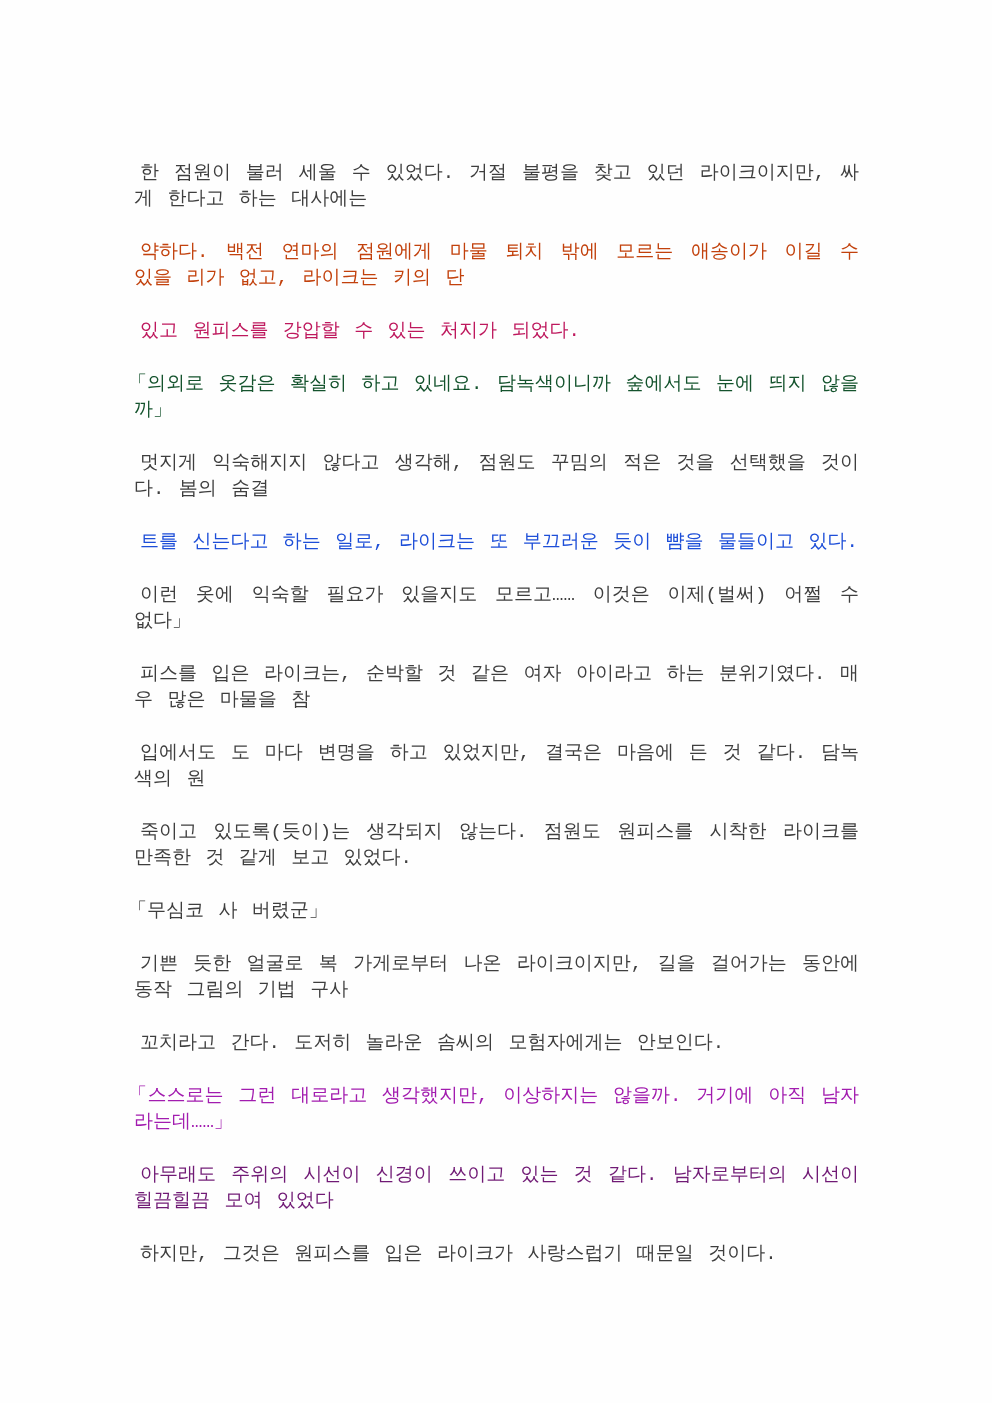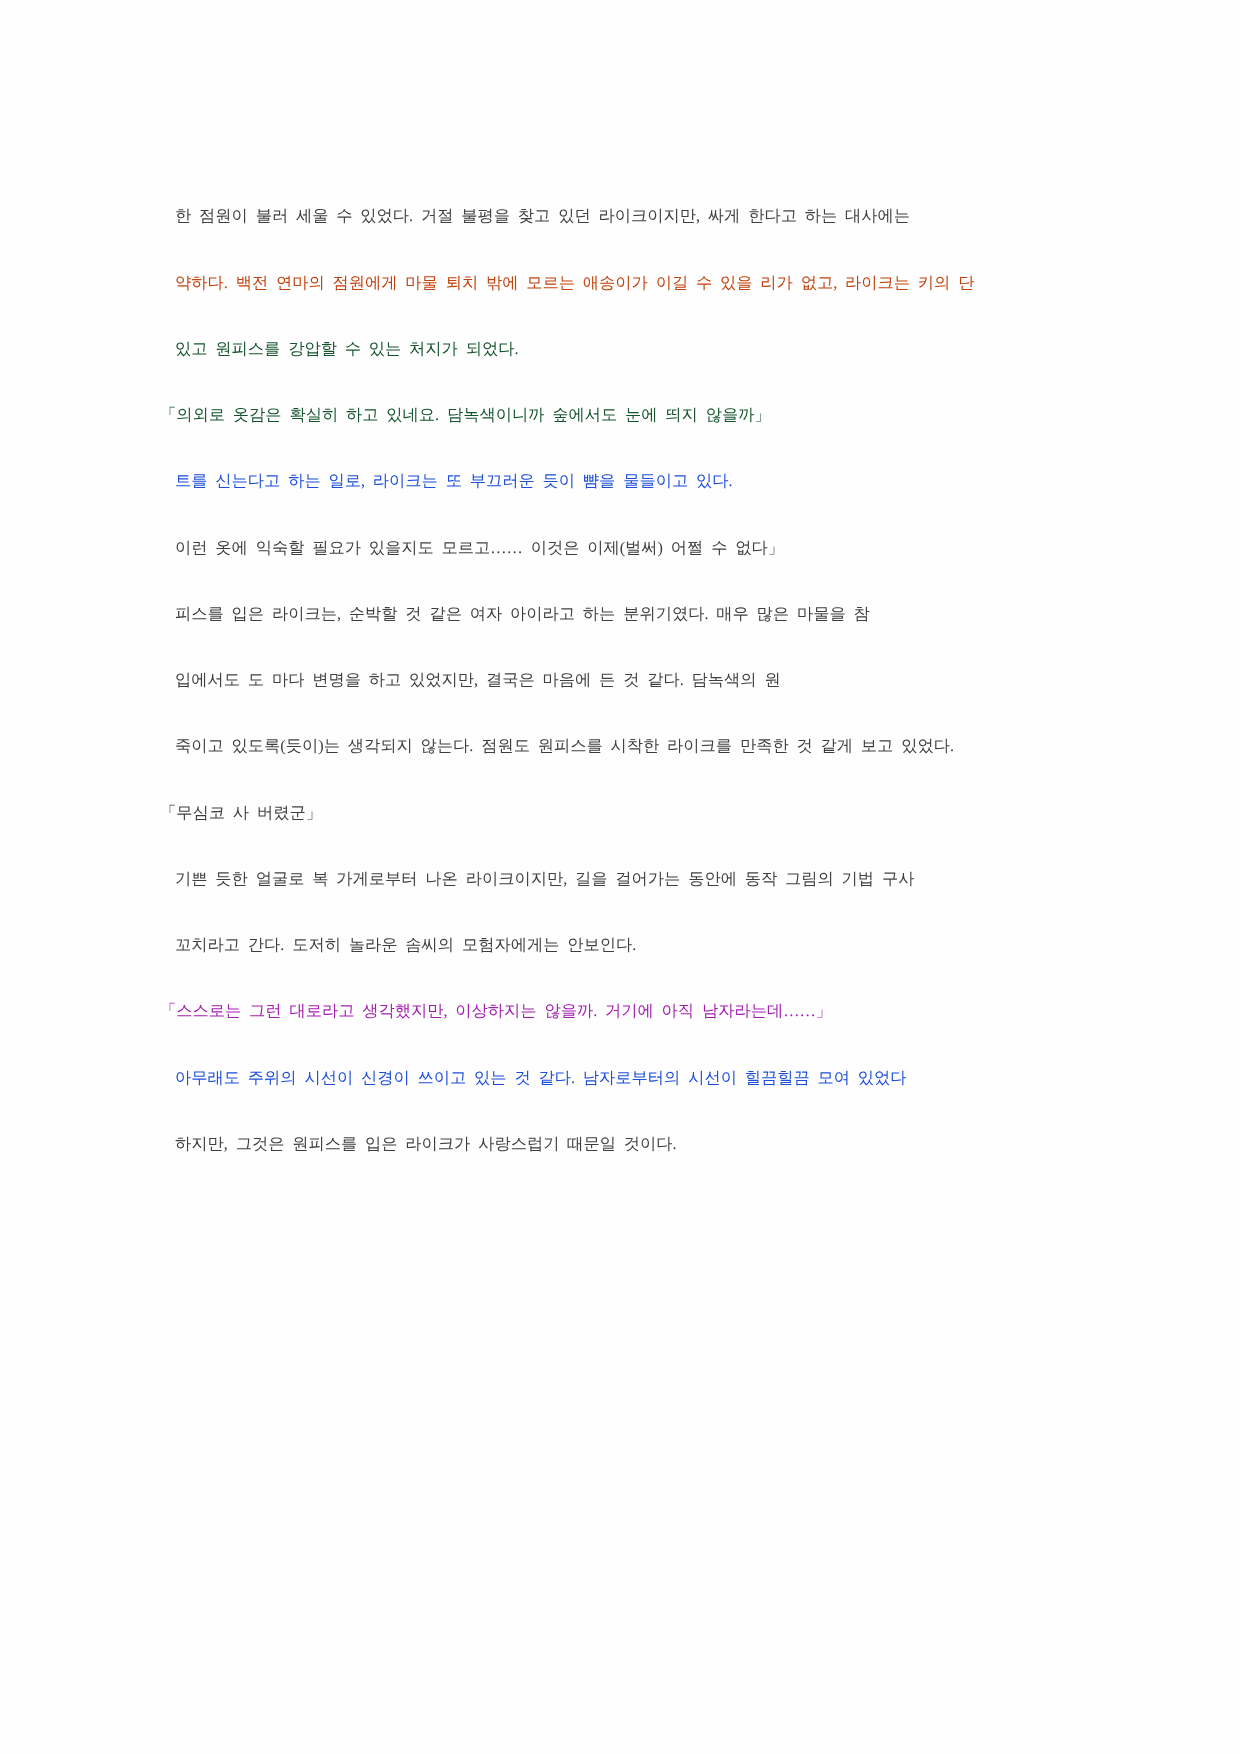--- a/index.html
+++ b/index.html
@@ -14,49 +14,50 @@
     background: #fefefe;
     overflow: hidden;
   }
   .document-body {
     position: absolute;
     left: 134px;
     top: 160px;
     width: 741px;
   }
   .para {
-    font-family: Liberation Serif, serif;
-    font-size: 13px;
+    font-family: Liberation Mono, monospace;
+    font-size: 19px;
     line-height: 26px;
     color: #3e3e3e;
     text-align: justify;
     word-spacing: 3px;
     letter-spacing: 0;
     margin: 0 16px 27px 0;
     text-indent: 6px;
     word-break: break-all;
   }
   .para.quote {
     text-indent: -6px;
   }
 </style>
 </head>
 <body>
 
 <div class="document-page">
   <main class="document-body">
       <p class="para normal" style="color: rgb(62, 62, 62);">한 점원이 불러 세울 수 있었다. 거절 불평을 찾고 있던 라이크이지만, 싸게 한다고 하는 대사에는</p>
       <p class="para normal" style="color: #c2410c;">약하다. 백전 연마의 점원에게 마물 퇴치 밖에 모르는 애송이가 이길 수 있을 리가 없고, 라이크는 키의 단</p>
-      <p class="para normal" style="color: #14532d;">있고 원피스를 강압할 수 있는 처지가 되었다.</p>
+      <p class="para normal" style="color: #be185d;">있고 원피스를 강압할 수 있는 처지가 되었다.</p>
       <p class="para quote" style="color: #14532d;">「의외로 옷감은 확실히 하고 있네요. 담녹색이니까 숲에서도 눈에 띄지 않을까」</p>
+      <p class="para normal" style="color: rgb(62, 62, 62);">멋지게 익숙해지지 않다고 생각해, 점원도 꾸밈의 적은 것을 선택했을 것이다. 봄의 숨결</p>
       <p class="para normal" style="color: #1d4ed8;">트를 신는다고 하는 일로, 라이크는 또 부끄러운 듯이 뺨을 물들이고 있다.</p>
       <p class="para normal" style="color: rgb(62, 62, 62);">이런 옷에 익숙할 필요가 있을지도 모르고…… 이것은 이제(벌써) 어쩔 수 없다」</p>
       <p class="para normal" style="color: rgb(62, 62, 62);">피스를 입은 라이크는, 순박할 것 같은 여자 아이라고 하는 분위기였다. 매우 많은 마물을 참</p>
       <p class="para normal" style="color: rgb(62, 62, 62);">입에서도 도 마다 변명을 하고 있었지만, 결국은 마음에 든 것 같다. 담녹색의 원</p>
       <p class="para normal" style="color: rgb(62, 62, 62);">죽이고 있도록(듯이)는 생각되지 않는다. 점원도 원피스를 시착한 라이크를 만족한 것 같게 보고 있었다.</p>
       <p class="para quote" style="color: rgb(62, 62, 62);">「무심코 사 버렸군」</p>
       <p class="para normal" style="color: rgb(62, 62, 62);">기쁜 듯한 얼굴로 복 가게로부터 나온 라이크이지만, 길을 걸어가는 동안에 동작 그림의 기법 구사</p>
       <p class="para normal" style="color: rgb(62, 62, 62);">꼬치라고 간다. 도저히 놀라운 솜씨의 모험자에게는 안보인다.</p>
       <p class="para quote" style="color: #a21caf;">「스스로는 그런 대로라고 생각했지만, 이상하지는 않을까. 거기에 아직 남자라는데……」</p>
-      <p class="para normal" style="color: #1d4ed8;">아무래도 주위의 시선이 신경이 쓰이고 있는 것 같다. 남자로부터의 시선이 힐끔힐끔 모여 있었다</p>
+      <p class="para normal" style="color: #701a75;">아무래도 주위의 시선이 신경이 쓰이고 있는 것 같다. 남자로부터의 시선이 힐끔힐끔 모여 있었다</p>
       <p class="para normal" style="color: rgb(62, 62, 62);">하지만, 그것은 원피스를 입은 라이크가 사랑스럽기 때문일 것이다.</p>
     </main>
 </div>
 
 </body></html>

